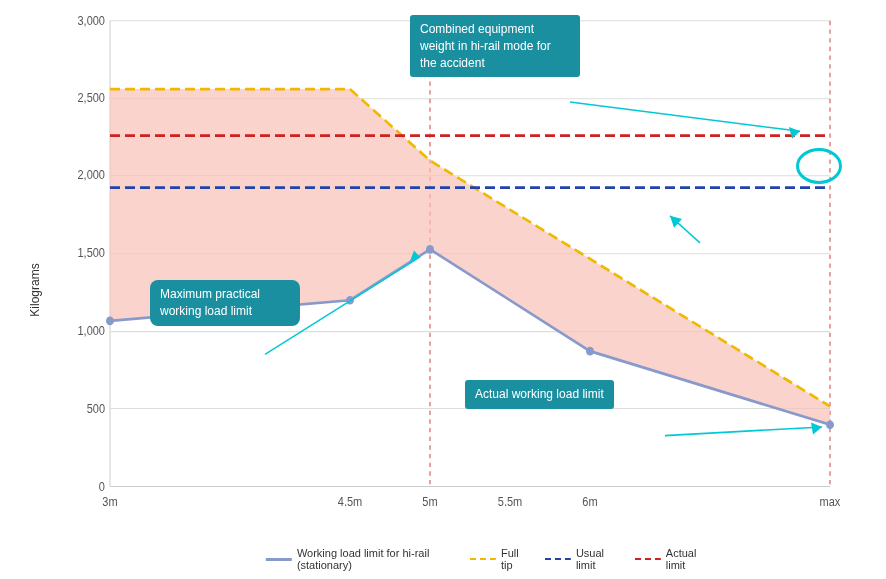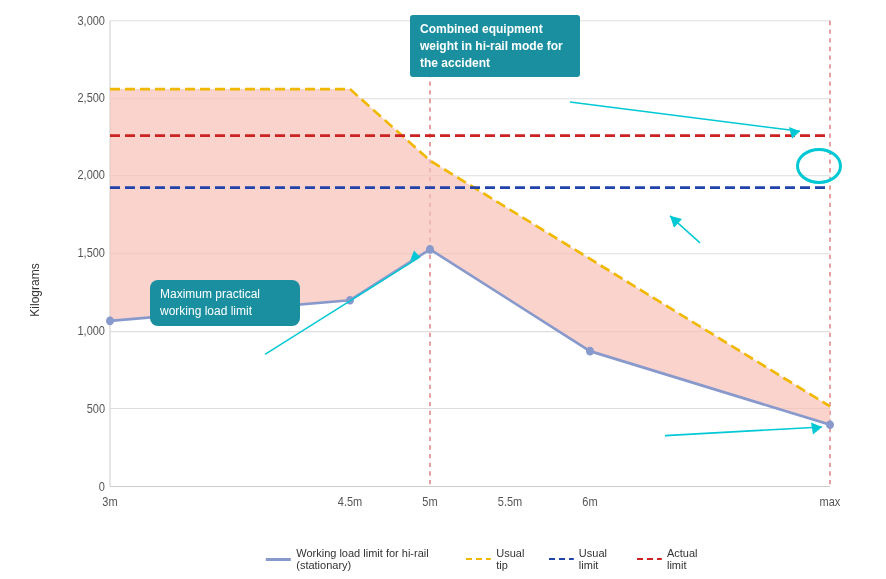--- a/index.html
+++ b/index.html
@@ -47,21 +47,20 @@
       line-height: 1.4;
       max-width: 160px;
     }
     .annotation-box.teal {
       background: #1a8fa0;
     }
     .annotation-combined {
       top: 5px;
       left: 340px;
       max-width: 170px;
-      font-weight: bold;
     }
     .annotation-working {
       top: 270px;
       left: 80px;
       max-width: 150px;
       border-radius: 8px;
     }
     .annotation-actual {
       bottom: 110px;
       left: 395px;
@@ -191,33 +190,36 @@
     </svg>
 
     <div class="annotation-box teal annotation-combined">
       <span>Combined equipment weight in hi-rail mode for the accident</span>
     </div>
 
     <div class="annotation-box teal annotation-working">
       <span>Maximum practical working load limit</span>
     </div>
 
+    <div class="annotation-box teal annotation-actual">
+      <span>Actual working load limit</span>
+    </div>
 
 
     <div class="circle-annotation"></div>
   </div>
 
   <div class="legend">
     <div class="legend-item">
       <span class="legend-line solid-blue"></span>
       <span>Working load limit for hi-rail (stationary)</span>
     </div>
     <div class="legend-item">
       <span class="legend-line dashed-yellow"></span>
-      <span>Usual tip</span>
+      <span>Full tip</span>
     </div>
     <div class="legend-item">
       <span class="legend-line dashed-dark-blue"></span>
       <span>Usual limit</span>
     </div>
     <div class="legend-item">
       <span class="legend-line dashed-red"></span>
       <span>Actual limit</span>
     </div>
   </div>

